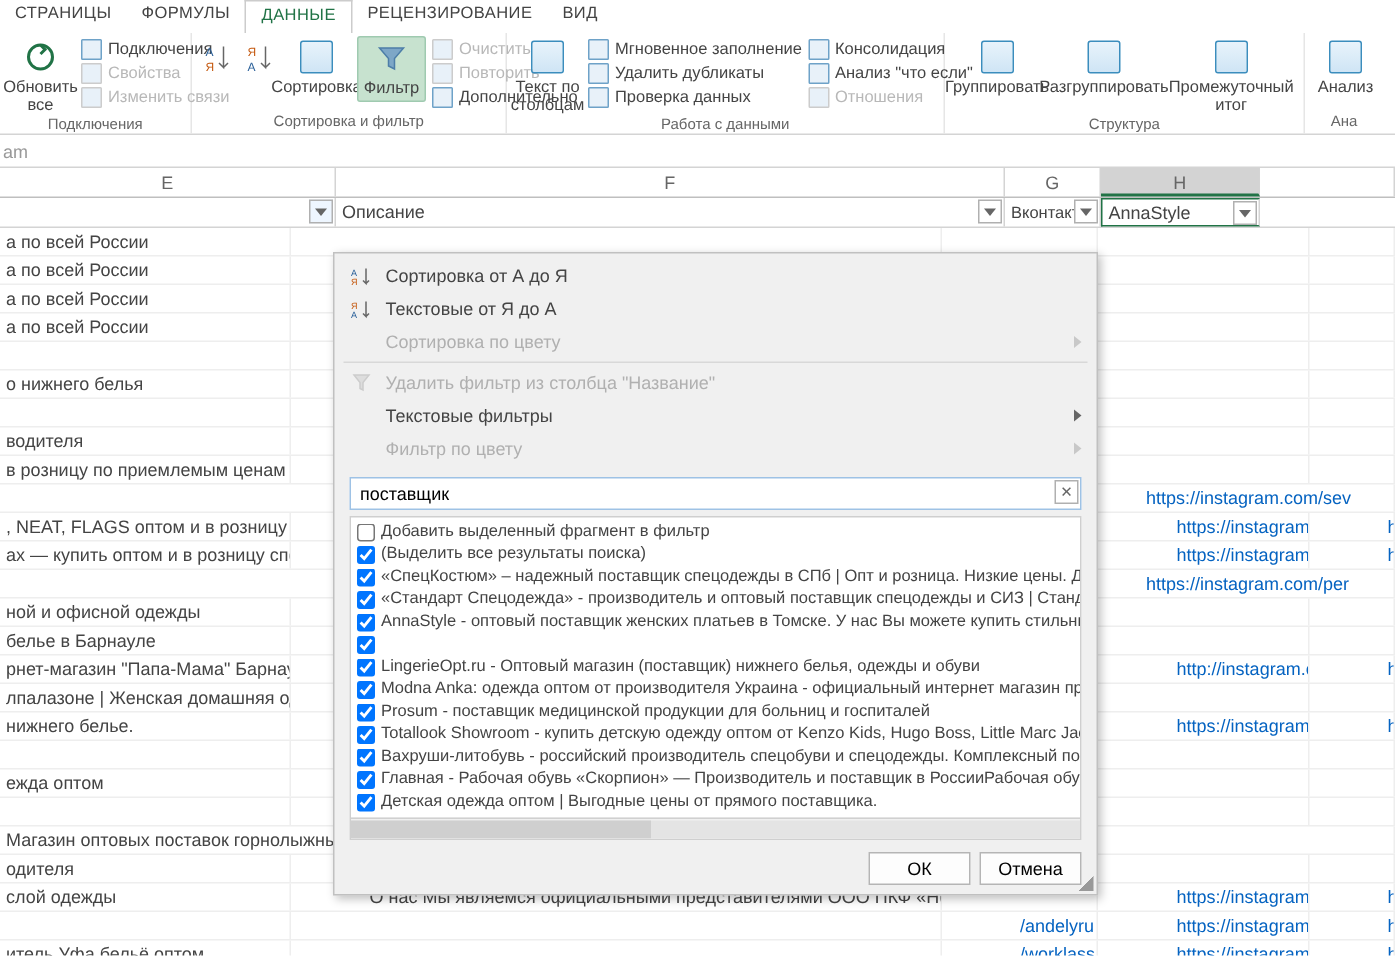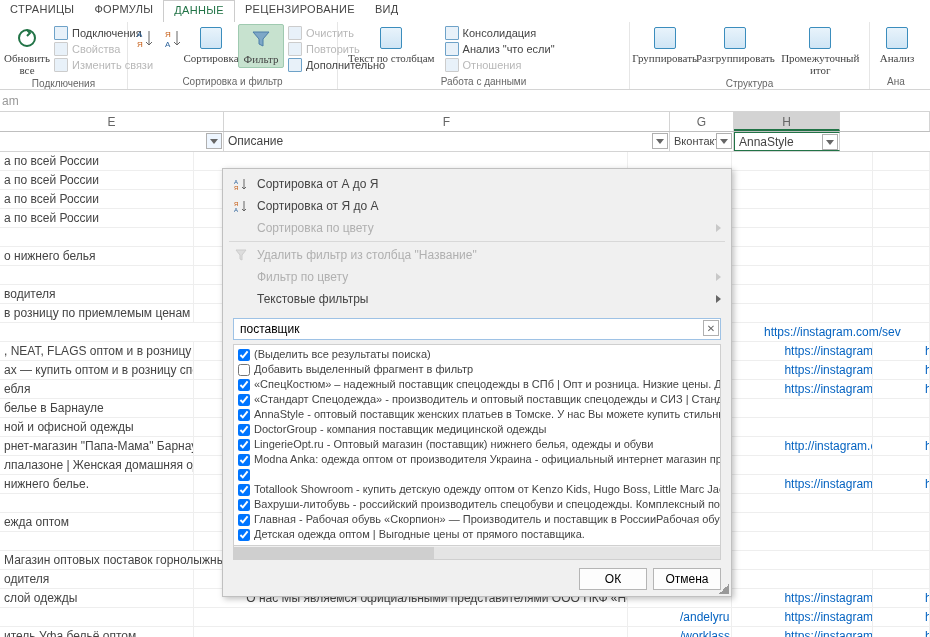--- a/index.html
+++ b/index.html
@@ -10,21 +10,21 @@
   .ribbon-tab { padding: 3px 10px; font-size: 11px; letter-spacing: 0.3px; cursor: pointer; }
   .ribbon-tab.active { color: #217346; border: 1px solid #ccc; border-bottom: none; background: #fff; }
   
   
   .ribbon { display: flex; height: 68px; border-bottom: 1px solid #d4d4d4; }
   .rgroup { border-right: 1px solid #e6e6e6; display: flex; flex-direction: column; padding: 2px 4px 0; }
   .rgroup-row { display:flex; flex:1; align-items:flex-start; gap:4px;}
   .rgroup-label { text-align:center; font-size:10px; color:#666; padding-bottom:2px; }
   .rbtn { display:flex; flex-direction:column; align-items:center; justify-content:flex-start; padding:2px 6px; gap:2px; min-width:46px;}
   .rbtn .ico { width:24px; height:24px; display:flex; align-items:center; justify-content:center; }
-  .rbtn span { font-size:11px; text-align:center; line-height:12px;font-family:Liberation Serif, serif; }
+  .rbtn span { font-size:11px; text-align:center; line-height:12px; }
   .rbtn.active { background:#c7e2cf; border:1px solid #9fcab0; border-radius:2px; }
   .small-list { display:flex; flex-direction:column; gap:2px; padding-top:2px;}
   .smallitem { display:flex; align-items:center; gap:4px; font-size:11px; color:#444; white-space:nowrap;}
   .smallitem .sico { width:14px; height:14px; display:flex; align-items:center; justify-content:center; }
   .disabled { color:#b8b8b8; }
   
   
   .fxrow { height:22px; border-bottom:1px solid #d4d4d4; display:flex; align-items:center; padding-left:2px; font-size:12px; color:#999;}
   
   
@@ -182,20 +182,40 @@
   </div>
 
   <div class="rgroup" style="width:292px">
     <div class="rgroup-row">
       <div class="rbtn">
           <div class="ico">
             <div class="ico-box"></div>
           </div>
           <span>Текст по столбцам</span>
         </div>
+      <div class="small-list" style="flex:1">
+        <div class="smallitem">
+            <span class="sico">
+              <span class="ico-small"></span>
+            </span>
+            <span>Мгновенное заполнение</span>
+          </div>
+        <div class="smallitem">
+            <span class="sico">
+              <span class="ico-small"></span>
+            </span>
+            <span>Удалить дубликаты</span>
+          </div>
+        <div class="smallitem">
+            <span class="sico">
+              <span class="ico-small"></span>
+            </span>
+            <span>Проверка данных</span>
+          </div>
+      </div>
       <div class="small-list">
         <div class="smallitem">
             <span class="sico">
               <span class="ico-small"></span>
             </span>
             <span>Консолидация</span>
           </div>
         <div class="smallitem">
             <span class="sico">
               <span class="ico-small"></span>
@@ -366,35 +386,34 @@
       <div class="dcell" style="flex:1"><span class="link">https://instagram.com/opt</span></div>
     </div>
     <div class="datarow">
       <div class="dcell" style="width:224px">ах — купить оптом и в розницу спецодежд</div>
       <div class="dcell" style="width:446px"></div>
       <div class="dcell" style="width:64px"></div>
       <div class="dcell" style="width:106px"><span class="link">https://instagram.com/arc</span></div>
       <div class="dcell" style="flex:1"><span class="link">https://instagram.com/arc</span></div>
     </div>
     <div class="datarow">
-      <div class="dcell" style="width:224px">ебля</div>
       <div class="dcell" style="width:446px"></div>
       <div class="dcell" style="width:64px"><span class="link">/perchatki21</span></div>
       <div class="dcell" style="width:106px"><span class="link">https://instagram.com/per</span></div>
       <div class="dcell" style="flex:1"><span class="link">https://instagram.com/per</span></div>
     </div>
     <div class="datarow">
+      <div class="dcell" style="width:224px">ной и офисной одежды</div>
+      <div class="dcell" style="width:446px"></div>
+      <div class="dcell" style="width:64px"></div>
+      <div class="dcell" style="width:106px"></div>
+      <div class="dcell" style="flex:1"></div>
+    </div>
+    <div class="datarow">
       <div class="dcell" style="width:224px">белье в Барнауле</div>
-      <div class="dcell" style="width:446px"></div>
-      <div class="dcell" style="width:64px"></div>
-      <div class="dcell" style="width:106px"></div>
-      <div class="dcell" style="flex:1"></div>
-    </div>
-    <div class="datarow">
-      <div class="dcell" style="width:224px">ной и офисной одежды</div>
       <div class="dcell" style="width:446px"></div>
       <div class="dcell" style="width:64px"></div>
       <div class="dcell" style="width:106px"></div>
       <div class="dcell" style="flex:1"></div>
     </div>
     <div class="datarow">
       <div class="dcell" style="width:224px">рнет-магазин "Папа-Мама" Барнаул |</div>
       <div class="dcell" style="width:446px"></div>
       <div class="dcell" style="width:64px"><span class="link">/blis22</span></div>
       <div class="dcell" style="width:106px"><span class="link">http://instagram.com/blis</span></div>
@@ -484,89 +503,89 @@
         <span>Сортировка от А до Я</span>
       </div>
     <div class="mitem">
         <span class="mico">
           <svg width="14" height="14">
             <text x="0" y="7" font-size="6" fill="#c55a11">Я</text>
             <text x="0" y="13" font-size="6" fill="#2a6099">А</text>
             <path d="M10 2 v10 l-2 -2 m2 2 l2 -2" stroke="#666" fill="none"></path>
           </svg>
         </span>
-        <span>Сортировка от Я до А</span>
+        <span>Текстовые от Я до А</span>
       </div>
     <div class="mitem d">
         <span class="mico"></span>
         <span>Сортировка по цвету</span>
         <span class="arrow-r"></span>
       </div>
     <div class="sep"></div>
     <div class="mitem d">
         <span class="mico">
           <svg width="14" height="14">
             <path d="M2 2 h10 l-4 5 v5 l-2 -1 v-4 z" fill="#ddd" stroke="#ccc"></path>
           </svg>
         </span>
         <span>Удалить фильтр из столбца "Название"</span>
       </div>
+    <div class="mitem">
+        <span class="mico"></span>
+        <span>Текстовые фильтры</span>
+        <span class="arrow-r"></span>
+      </div>
     <div class="mitem d">
         <span class="mico"></span>
         <span>Фильтр по цвету</span>
         <span class="arrow-r"></span>
       </div>
-    <div class="mitem">
-        <span class="mico"></span>
-        <span>Текстовые фильтры</span>
-        <span class="arrow-r"></span>
-      </div>
   </div>
   <div class="searchwrap">
     <input type="text" value="поставщик" style="">
     <div class="xbtn">
         <span>✕</span>
       </div>
   </div>
   <div class="checklist">
     <div class="checklist-inner" id="checklist-inner">
         <div class="citem">
-          <input type="checkbox" checked="" style="">
-          <span>(Выделить все результаты поиска)</span>
-        </div>
-        <div class="citem">
           <input type="checkbox" style="">
           <span>Добавить выделенный фрагмент в фильтр</span>
         </div>
         <div class="citem">
           <input type="checkbox" checked="" style="">
+          <span>(Выделить все результаты поиска)</span>
+        </div>
+        <div class="citem">
+          <input type="checkbox" checked="" style="">
           <span>«СпецКостюм» – надежный поставщик спецодежды в СПб | Опт и розница. Низкие цены. Доставка по СПб и</span>
         </div>
         <div class="citem">
           <input type="checkbox" checked="" style="">
           <span>«Стандарт Спецодежда» - производитель и оптовый поставщик спецодежды и СИЗ | Стандарт Спецодежда</span>
         </div>
         <div class="citem">
           <input type="checkbox" checked="" style="">
           <span>AnnaStyle - оптовый поставщик женских платьев в Томске. У нас Вы можете купить стильные платья по опто</span>
         </div>
         <div class="citem">
           <input type="checkbox" checked="" style="">
-          <span>DoctorGroup - компания поставщик медицинской одежды</span>
         </div>
         <div class="citem">
           <input type="checkbox" checked="" style="">
           <span>LingerieOpt.ru - Оптовый магазин (поставщик) нижнего белья, одежды и обуви</span>
         </div>
         <div class="citem">
           <input type="checkbox" checked="" style="">
           <span>Modna Anka: одежда оптом от производителя Украина - официальный интернет магазин прямого поставщ</span>
         </div>
         <div class="citem">
           <input type="checkbox" checked="" style="">
+          <span>Prosum - поставщик медицинской продукции для больниц и госпиталей</span>
         </div>
         <div class="citem">
           <input type="checkbox" checked="" style="">
           <span>Totallook Showroom - купить детскую одежду оптом от Kenzo Kids, Hugo Boss, Little Marc Jacobs, Aston Martin,</span>
         </div>
         <div class="citem">
           <input type="checkbox" checked="" style="">
           <span>Вахруши-литобувь - российский производитель спецобуви и спецодежды. Комплексный поставщик СИЗ.</span>
         </div>
         <div class="citem">

